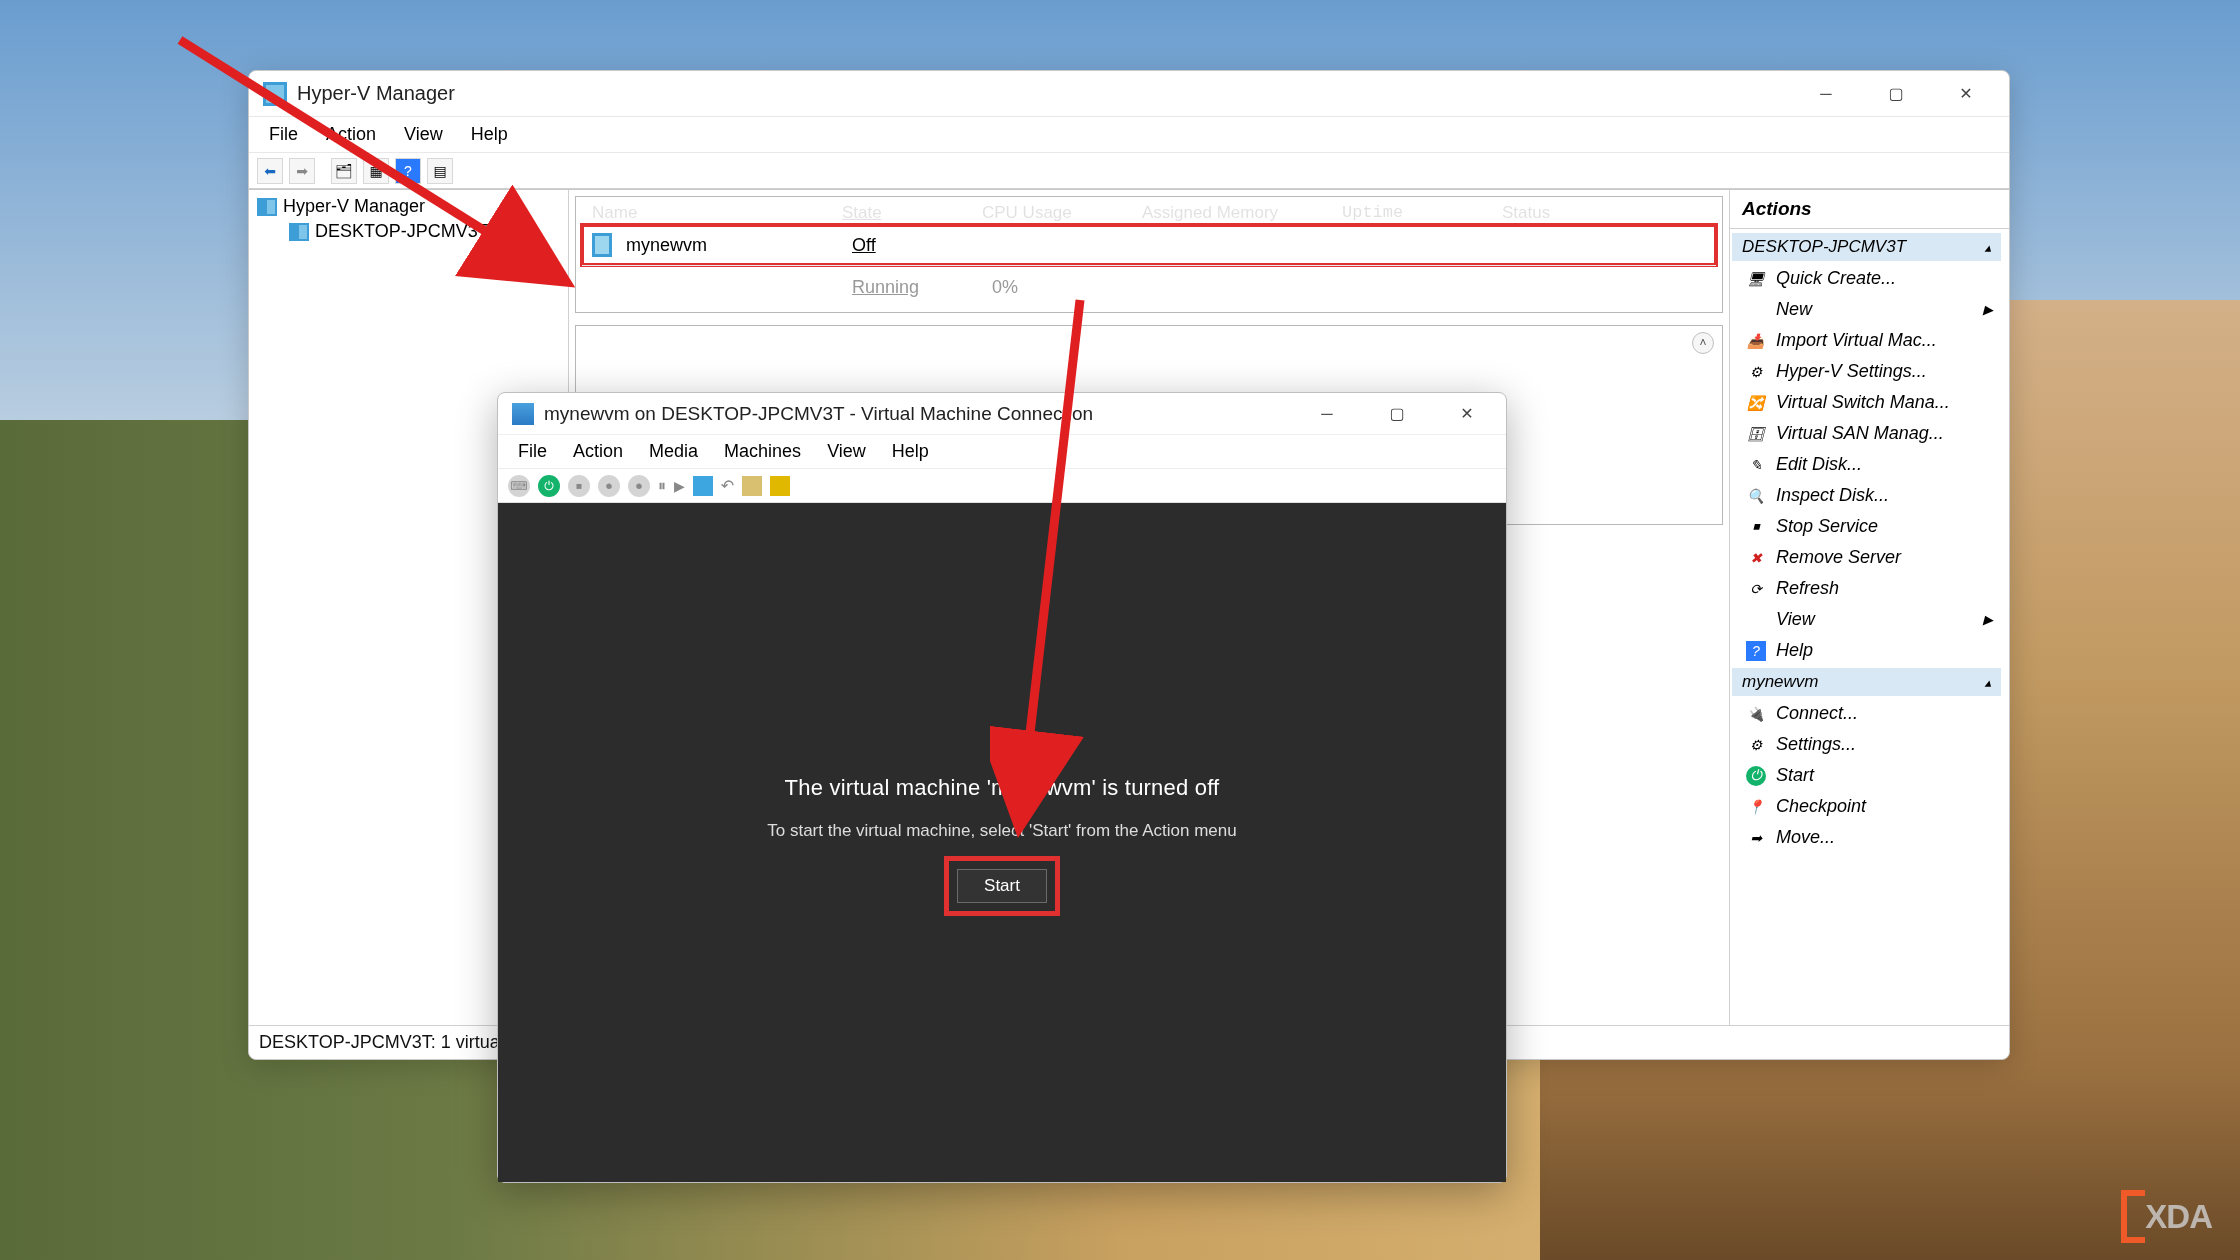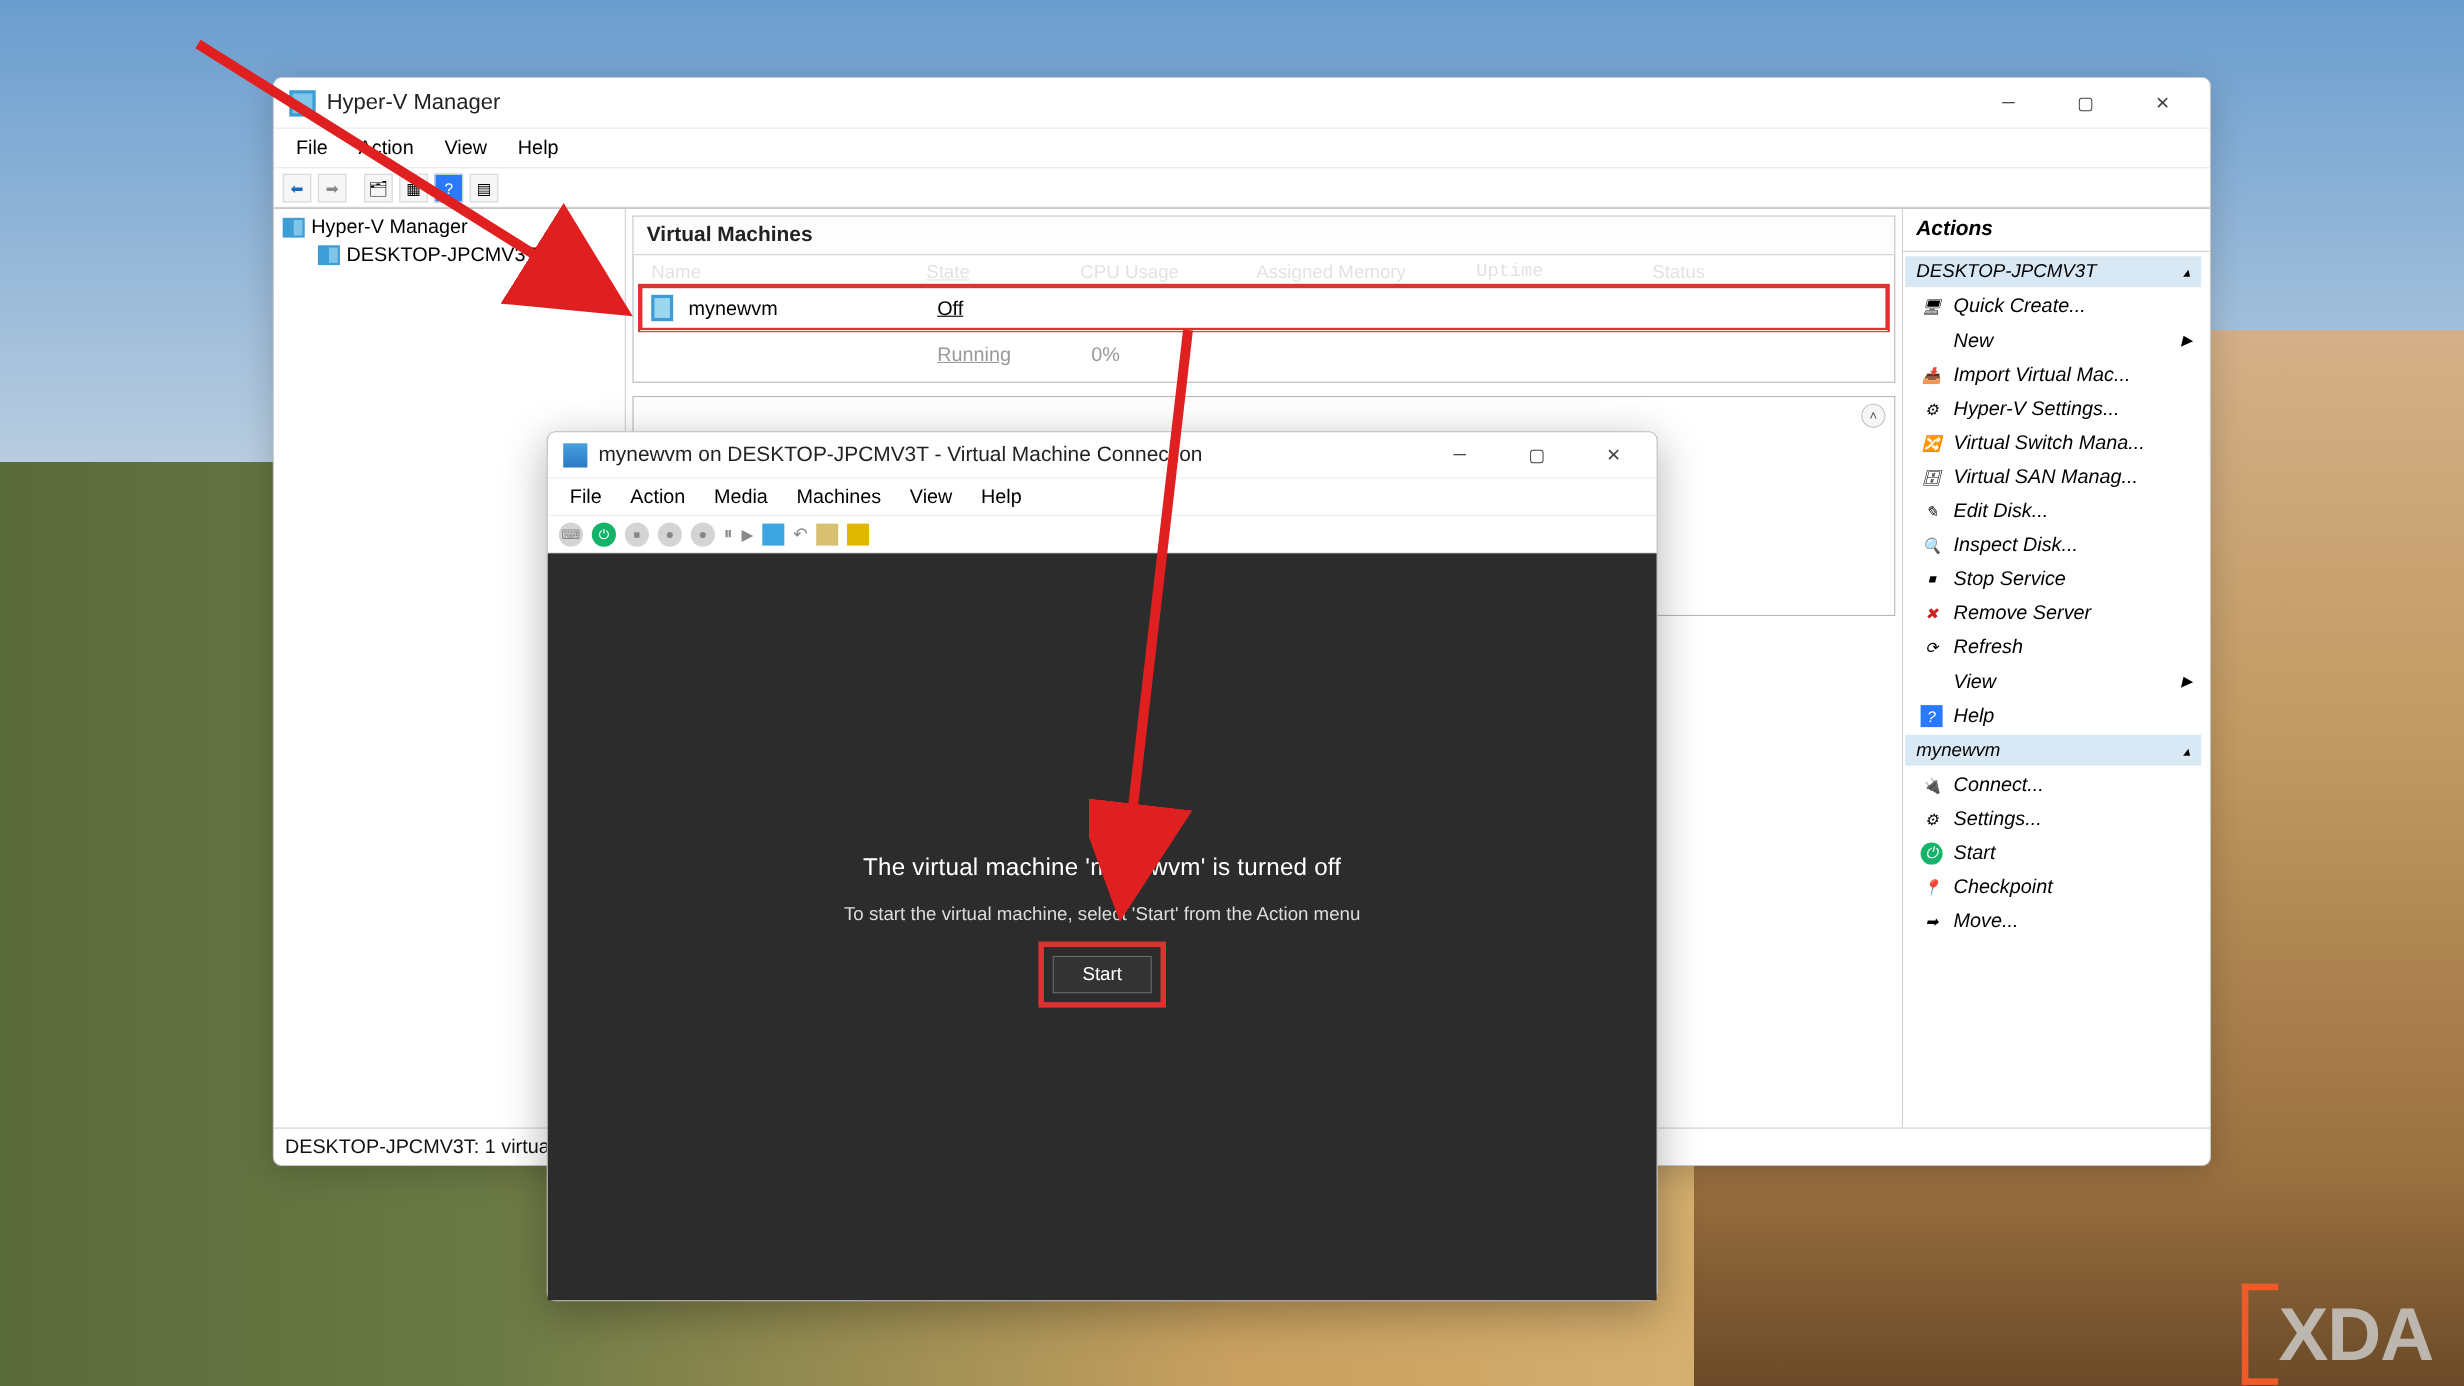--- a/index.html
+++ b/index.html
@@ -7,21 +7,21 @@
   width: 2240px;
   height: 1260px;
   overflow: hidden;
   position: relative;
   background: linear-gradient(180deg,#7ba8d0 0%,#a9c4da 15%,#c9d6de 25%,#9da580 40%,#7a8050 55%,#c4a060 70%,#b08a50 85%,#8a6030 100%);
 }
 
 .bg-sky  { position:absolute; top:0; left:0; right:0; height:420px; background:linear-gradient(180deg,#6a9dcf,#b8cde0); }
 .bg-land { position:absolute; top:420px; left:0; right:0; bottom:0; background:linear-gradient(90deg,#5a6b3a 0%,#6b7a45 20%,#c8a060 50%,#d6b070 70%,#b58a50 100%); }
 .bg-cliff{ position:absolute; top:300px; right:0; width:700px; height:960px; background:linear-gradient(180deg,#d4b088,#c09860 40%,#9a7040 80%,#6a4a28); border-radius:30px 0 0 0;}
-.watermark { position:absolute; bottom:8px; right:28px; font-size:68px; font-weight:600; color:#e8e8e8cc; font-family:Arial,sans-serif; letter-spacing:-1px;}
+.watermark { position:absolute; bottom:24px; right:28px; font-size:33px; font-weight:600; color:#e8e8e8cc; font-family:Arial,sans-serif; letter-spacing:-1px;}
 .watermark .orange { color:#f05a28; border:6px solid #f05a28; border-right:none; padding:2px 0 2px 10px;}
 .watermark .gray { color:#d0d0d0cc; }
 
 
 .hv-window {
   position:absolute; left:248px; top:70px; width:1762px; height:990px;
   background:#fff; border:1px solid #c8c8c8; border-radius:8px;
   box-shadow:0 6px 30px rgba(0,0,0,0.18);
   display:flex; flex-direction:column;
 }
@@ -150,21 +150,20 @@
         <span>Hyper-V Manager</span>
       </div>
       <div class="tree-row child">
         <div class="tree-icon"></div>
         <span>DESKTOP-JPCMV3T</span>
       </div>
     </div>
 
     <div class="center-pane">
       <div class="center-box">
-        <div class="section-header">Virtual Machines</div>
         <div class="vm-table">
           <div class="vm-head" style="opacity:0.15;">
             <div class="col-name">Name</div>
             <div class="col-state">State</div>
             <div class="col-cpu">CPU Usage</div>
             <div class="col-mem">Assigned Memory</div>
             <div class="col-uptime">Uptime</div>
             <div class="col-status">Status</div>
           </div>
 

